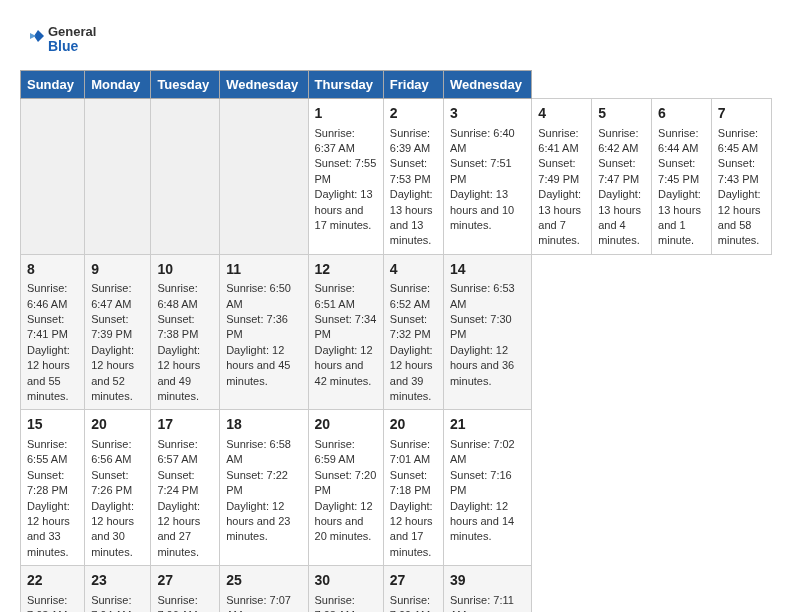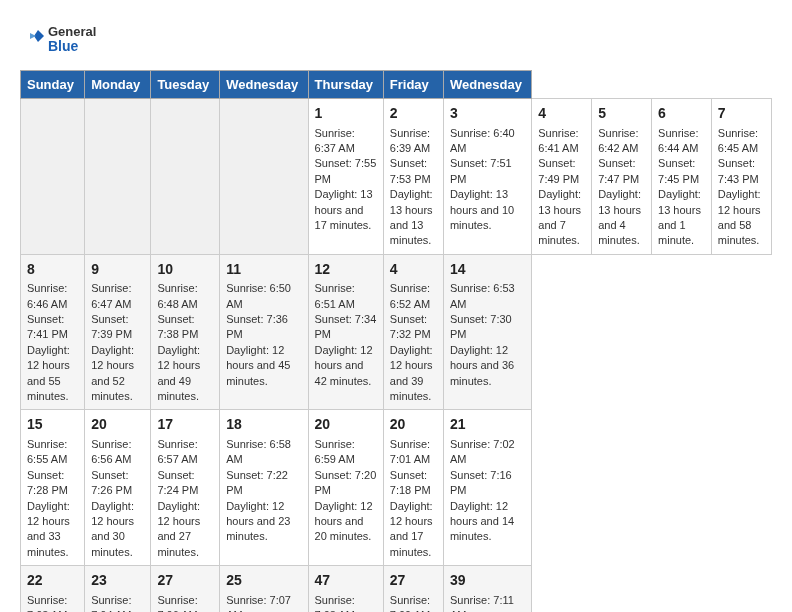--- a/index.html
+++ b/index.html
@@ -134,18 +134,18 @@
         <td><span class="day-num">18</span><span class="day-info">Sunrise: 6:58 AM<br>Sunset: 7:22 PM<br>Daylight: 12 hours and 23 minutes.</span></td>
         <td><span class="day-num">20</span><span class="day-info">Sunrise: 6:59 AM<br>Sunset: 7:20 PM<br>Daylight: 12 hours and 20 minutes.</span></td>
         <td><span class="day-num">20</span><span class="day-info">Sunrise: 7:01 AM<br>Sunset: 7:18 PM<br>Daylight: 12 hours and 17 minutes.</span></td>
         <td><span class="day-num">21</span><span class="day-info">Sunrise: 7:02 AM<br>Sunset: 7:16 PM<br>Daylight: 12 hours and 14 minutes.</span></td>
       </tr>
       <tr>
         <td><span class="day-num">22</span><span class="day-info">Sunrise: 7:03 AM<br>Sunset: 7:14 PM<br>Daylight: 12 hours and 11 minutes.</span></td>
         <td><span class="day-num">23</span><span class="day-info">Sunrise: 7:04 AM<br>Sunset: 7:12 PM<br>Daylight: 12 hours and 8 minutes.</span></td>
         <td><span class="day-num">27</span><span class="day-info">Sunrise: 7:06 AM<br>Sunset: 7:10 PM<br>Daylight: 12 hours and 4 minutes.</span></td>
         <td><span class="day-num">25</span><span class="day-info">Sunrise: 7:07 AM<br>Sunset: 7:08 PM<br>Daylight: 12 hours and 1 minute.</span></td>
-        <td><span class="day-num">47</span><span class="day-info">Sunrise: 7:08 AM<br>Sunset: 7:07 PM<br>Daylight: 11 hours and 58 minutes.</span></td>
+        <td><span class="day-num">30</span><span class="day-info">Sunrise: 7:08 AM<br>Sunset: 7:07 PM<br>Daylight: 11 hours and 58 minutes.</span></td>
         <td><span class="day-num">27</span><span class="day-info">Sunrise: 7:09 AM<br>Sunset: 7:05 PM<br>Daylight: 11 hours and 55 minutes.</span></td>
         <td><span class="day-num">39</span><span class="day-info">Sunrise: 7:11 AM<br>Sunset: 7:03 PM<br>Daylight: 11 hours and 52 minutes.</span></td>
       </tr>
     </tbody>
 </table>
 
 </body></html>

